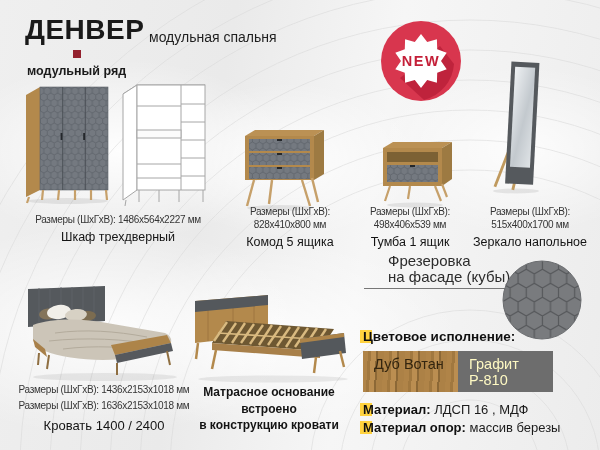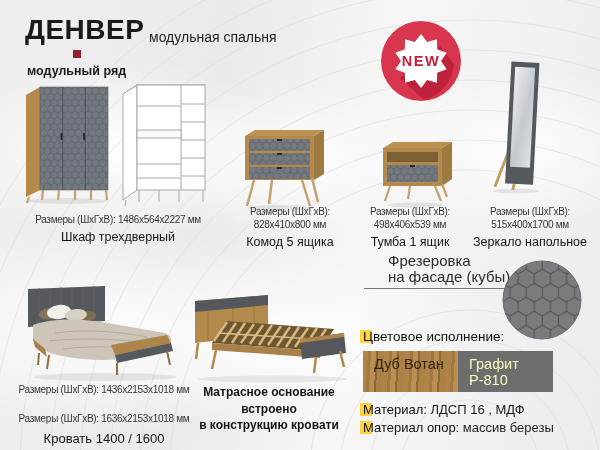--- a/index.html
+++ b/index.html
@@ -29,21 +29,21 @@
   
   .bedtext{left:10px;top:383px;width:188px;text-align:center;z-index:2;}
   .bedtext .pname{margin-top:6px;font-size:13px;}
   .mattress{left:176px;top:384px;width:186px;text-align:center;font-size:12px;font-weight:700;
             line-height:16.5px;color:#141414;z-index:2;}
   
   .milling{left:388px;top:253px;font-size:15px;color:#2c2c2c;line-height:16px;z-index:2;}
   .milling-line{left:364px;top:288px;width:141px;height:1px;background:#777;z-index:2;}
   .yrow{position:absolute;z-index:2;font-size:13px;}
   .ymark{position:absolute;left:-3px;top:1px;width:12px;height:13px;background:#ffd23f;}
-  .ytext{position:relative;font-weight:400;color:#101010;}
+  .ytext{position:relative;font-weight:700;color:#101010;}
   .yval{position:relative;color:#1c1c1c;}
   .heading{font-size:13.5px;}
   .swatches{left:363px;top:351px;width:190px;height:41px;display:flex;z-index:2;}
   .swatch{flex:1;position:relative;}
   .swatch-wood{background:
      repeating-linear-gradient(93deg,#b08448 0 5px,#a1783f 5px 8px,#bb8e51 8px 13px,#8c6836 13px 15px,#ac8146 15px 21px);}
   .swatch-grey{background:#6d6d6d;}
   .swlabel{position:absolute;left:11px;top:5px;font-size:14.5px;}
   .swlabel.dark{color:#33250f;}
   .swlabel.light{color:#fef9c3;}
@@ -262,22 +262,22 @@
     <g stroke="#b3894c" stroke-width="2.5">
       <line x1="28" y1="59" x2="24" y2="78"></line>
         <line x1="128" y1="66" x2="126" y2="82"></line>
       <line x1="152" y1="60" x2="156" y2="76"></line>
         <line x1="10" y1="52" x2="8" y2="68"></line>
     </g>
   </svg>
 
   <div class="abs bedtext">
     <div class="dims">Размеры (ШхГхВ): 1436x2153x1018 мм</div>
-    <div class="dims" style="margin-top:16px">Размеры (ШхГхВ): 1636x2153x1018 мм</div>
-    <div class="pname">Кровать 1400 / 1600</div>
+    <div class="dims" style="margin-top:3px">Размеры (ШхГхВ): 1636x2153x1018 мм</div>
+    <div class="pname">Кровать 1400 / 2400</div>
   </div>
   <div class="abs mattress">
     <div>Матрасное основание встроено</div>
     <div>в конструкцию кровати</div>
   </div>
 
   <div class="abs milling">
     <div>Фрезеровка</div>
     <div>на фасаде (кубы)</div>
   </div>

